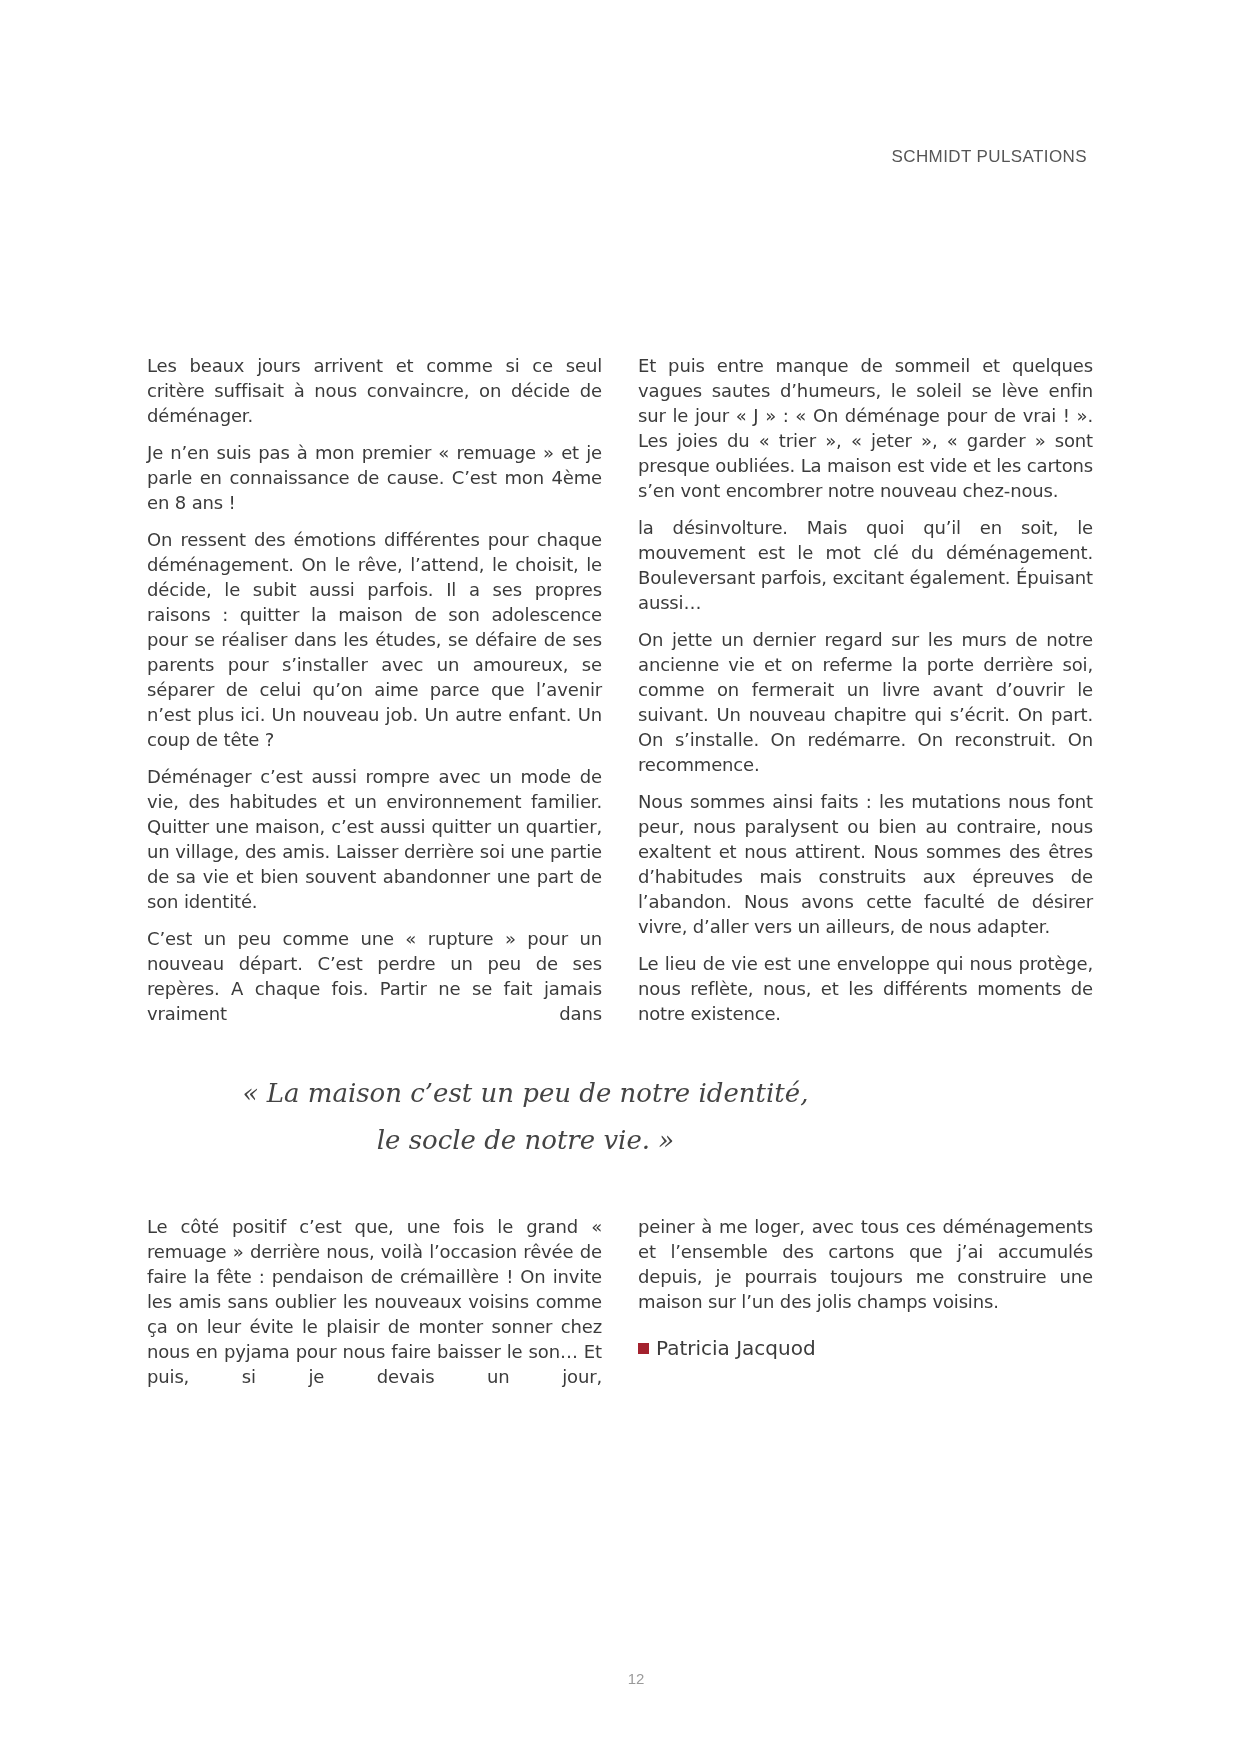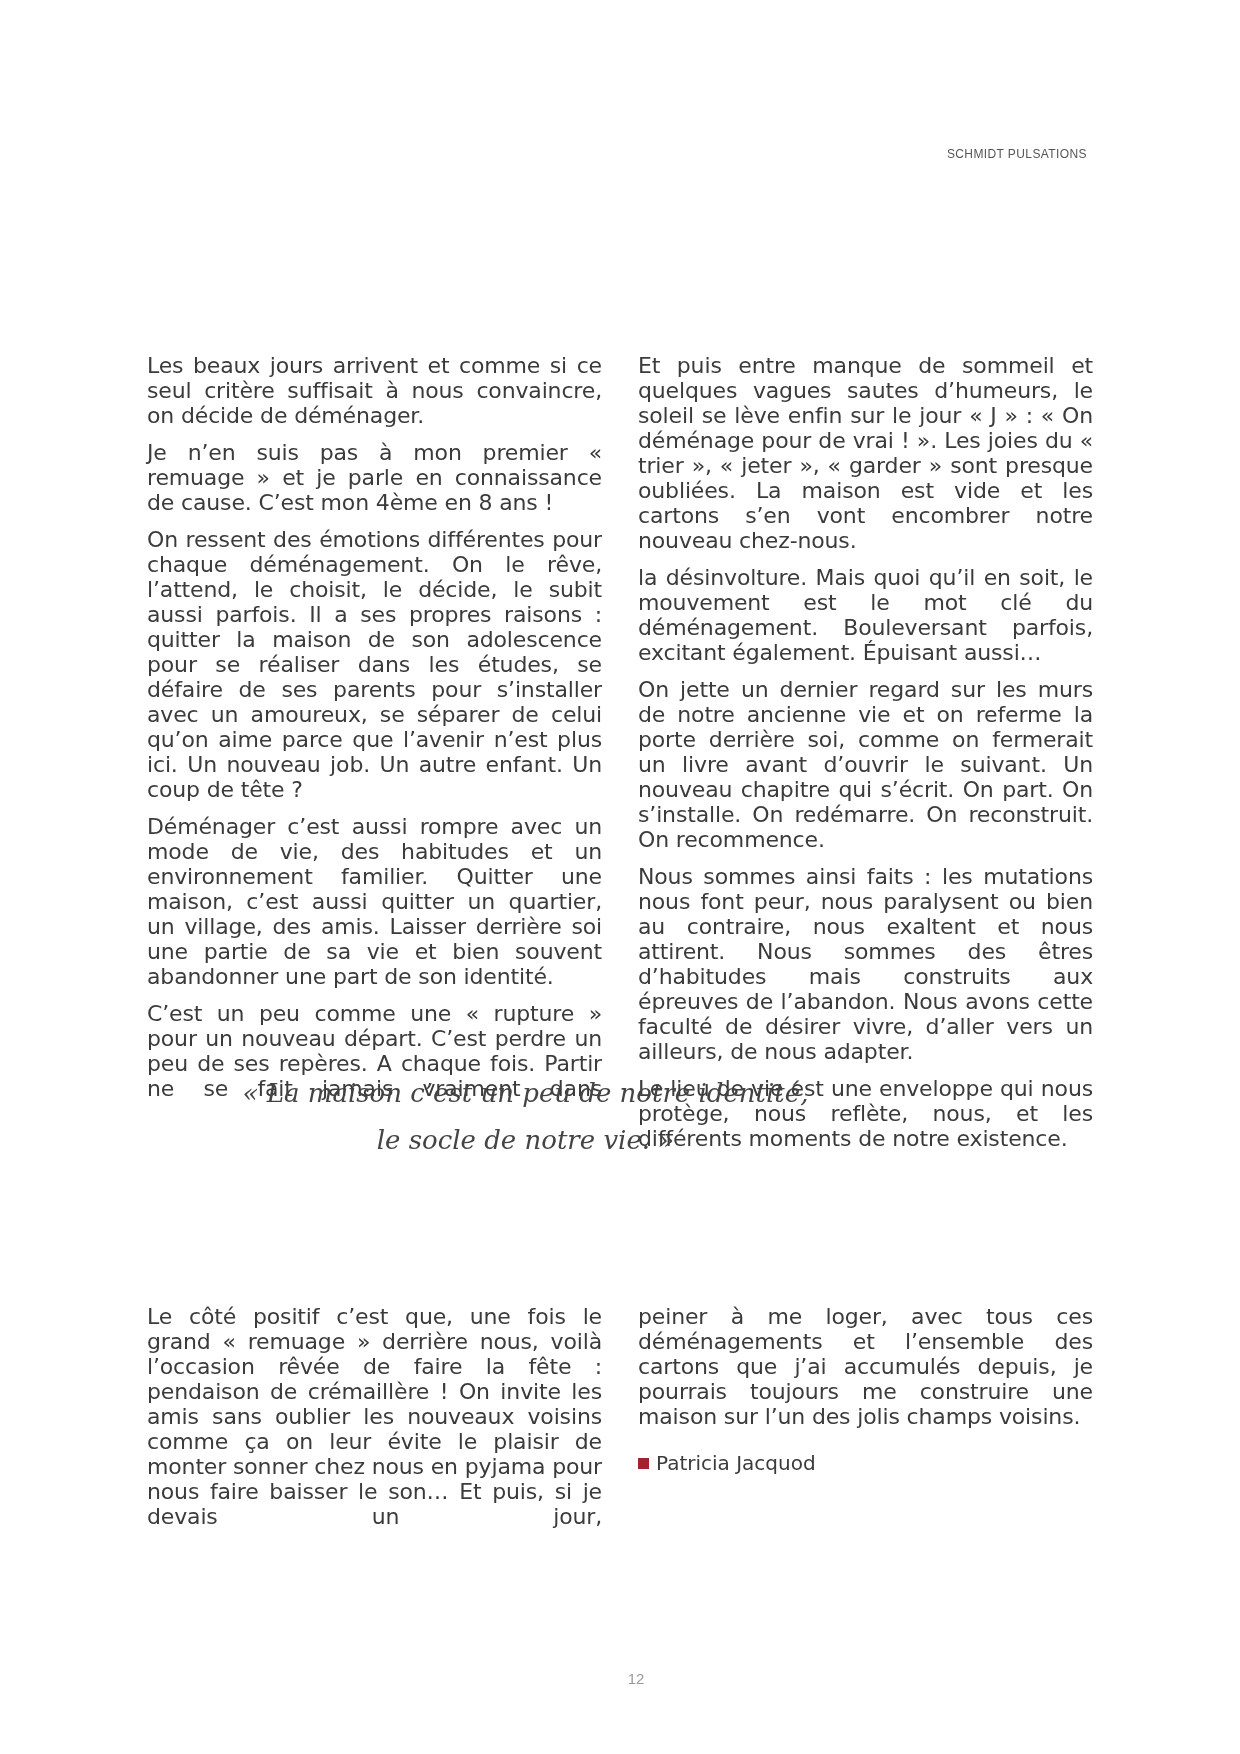--- a/index.html
+++ b/index.html
@@ -12,40 +12,40 @@
       height: 1754px;
       position: relative;
       overflow: hidden;
       color: #3a3a3a;
     }
     .running-header {
       position: absolute;
       top: 147px;
       right: 153px;
       font-family: "Liberation Sans", sans-serif;
-      font-size: 12px;
+      font-size: 17px;
       letter-spacing: 0.4px;
       color: #555555;
     }
     .columns {
       position: absolute;
       left: 147px;
       width: 946px;
       display: flex;
       justify-content: space-between;
     }
     .columns.top { top: 353px; }
-    .columns.bottom { top: 1304px; }
+    .columns.bottom { top: 1214px; }
     .col {
       width: 455px;
     }
     .col p {
       margin: 0 0 12px 0;
       font-family: "DejaVu Sans", sans-serif;
-      font-size: 22px;
+      font-size: 18px;
       line-height: 25px;
       text-align: justify;
       color: #3b3b3b;
       letter-spacing: -0.15px;
     }
     .col p.last-continues {
       text-align-last: justify;
     }
     .quote {
       position: absolute;

